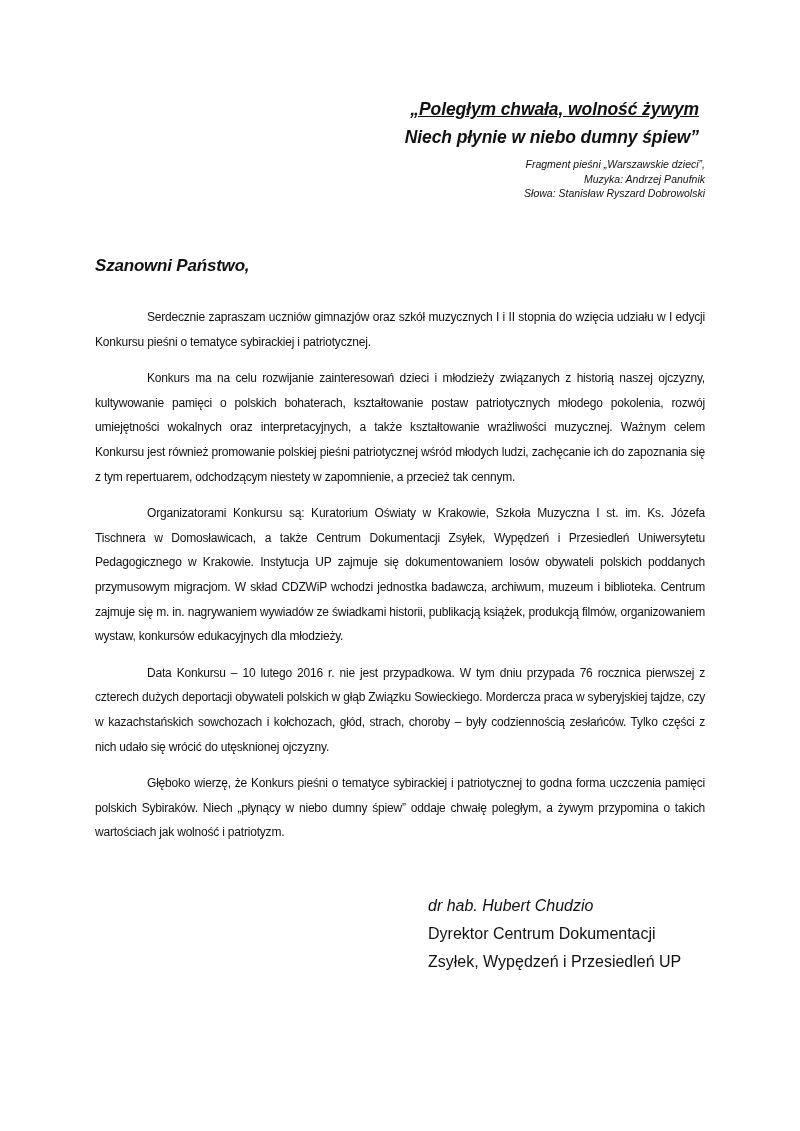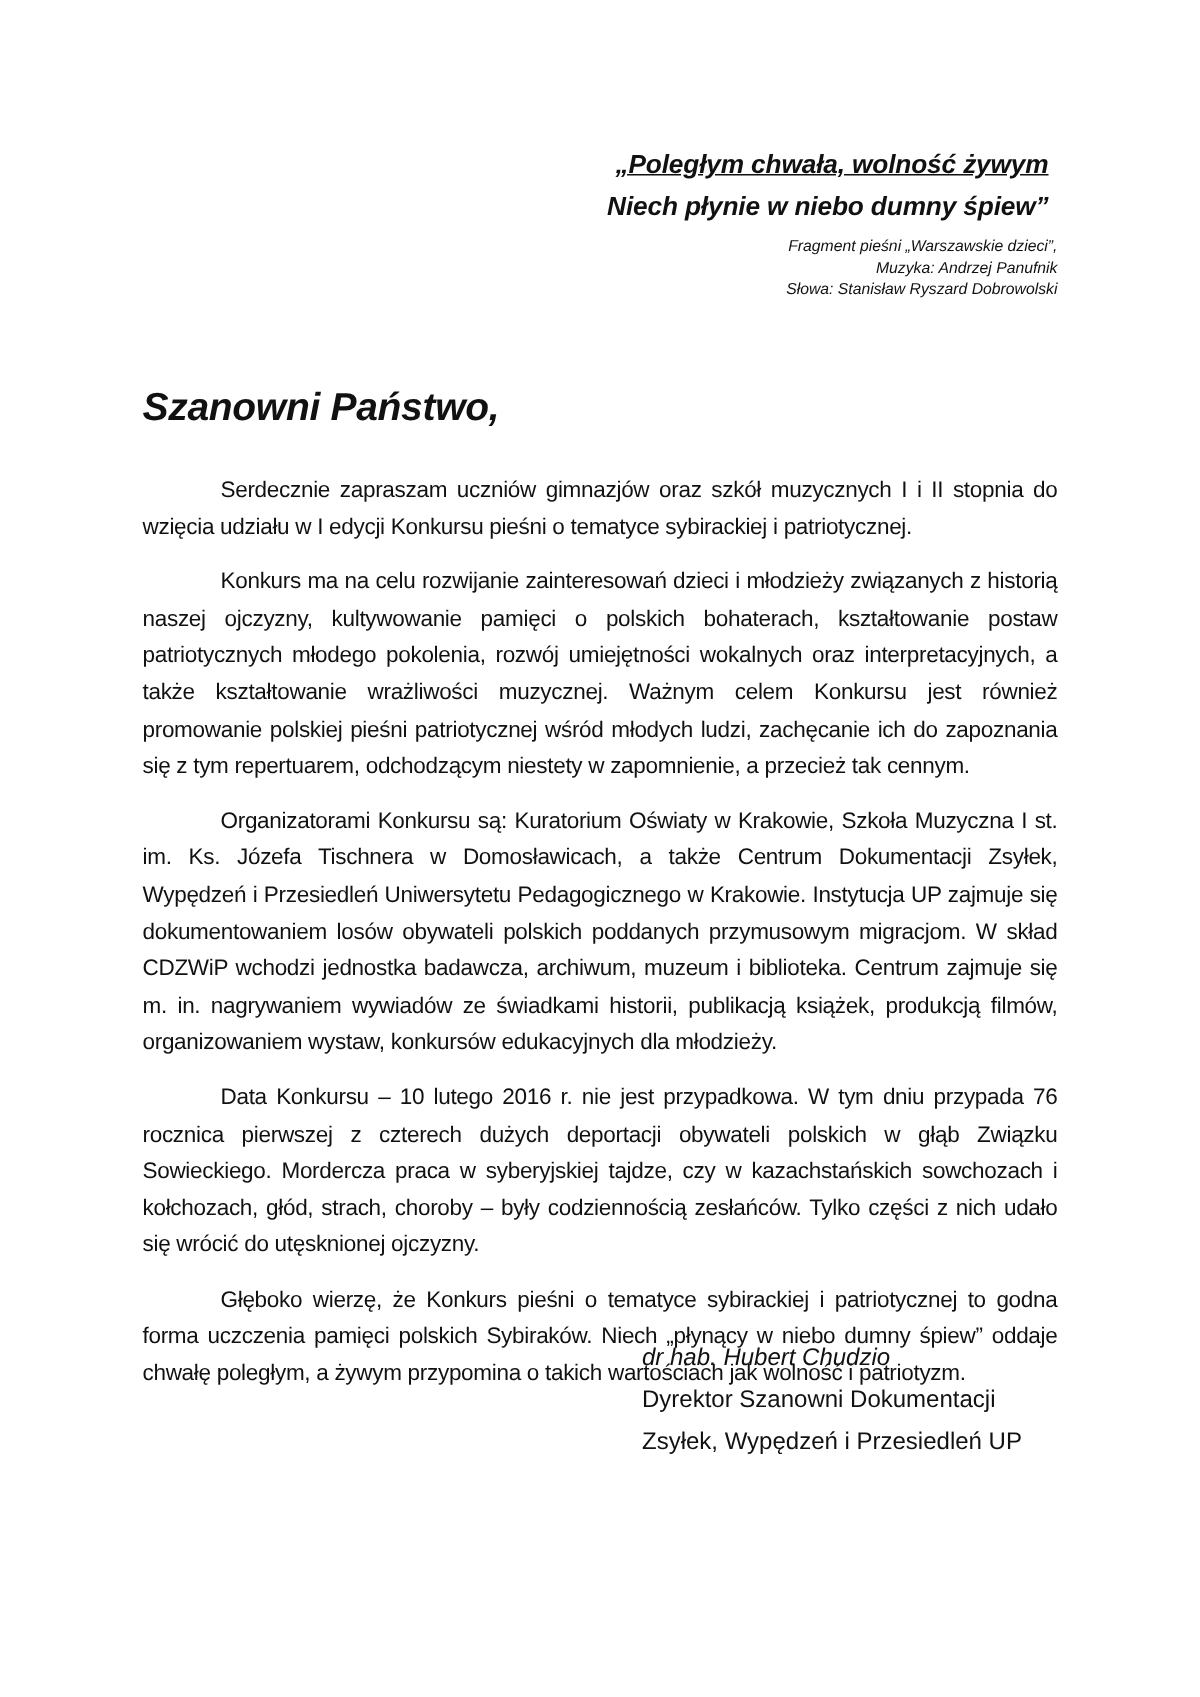--- a/index.html
+++ b/index.html
@@ -5,24 +5,24 @@
   html, body { margin: 0; padding: 0; background: #ffffff; }
   body { width: 800px; height: 1131px; position: relative; overflow: hidden;
          font-family: "Liberation Sans", sans-serif; color: #111; }
   .motto { position: absolute; left: 95px; width: 610px; top: 95px; text-align: right; }
   .motto-line { font-style: italic; font-weight: bold; font-size: 17.5px; line-height: 28px;
                 display: block; padding-right: 6px; letter-spacing: -0.1px; }
   .motto-line.first { margin-right: 0; text-decoration: underline; }
   .credits { margin-top: 6px; font-size: 10.5px; line-height: 14.5px; text-align: right; }
   .credits span { display: block; font-style: italic; }
   .salutation { position: absolute; left: 95px; top: 256px; font-style: italic; font-weight: bold;
-                font-size: 26px; letter-spacing: -0.2px; }
+                font-size: 17px; letter-spacing: -0.2px; }
   .body-text { position: absolute; left: 95px; top: 305px; width: 610px; }
-  .para { font-size: 15px; line-height: 24.6px; text-align: justify; text-indent: 52px;
-          margin: 10px 0 12px 0; letter-spacing: -0.2px; }
+  .para { font-size: 12px; line-height: 24.6px; text-align: justify; text-indent: 52px;
+          margin: 0 0 12px 0; letter-spacing: -0.2px; }
   .signature { position: absolute; left: 428px; top: 892px; font-size: 16px; line-height: 28px; }
   .signature .name { font-style: italic; }
   .signature span { display: block; }
 </style>
 </head>
 <body>
 
 <div class="motto">
   <span class="motto-line first">„Poległym chwała, wolność żywym</span>
   <span class="motto-line">Niech płynie w niebo dumny śpiew”</span>
@@ -38,15 +38,15 @@
 <div class="body-text">
   <p class="para">Serdecznie zapraszam uczniów gimnazjów oraz szkół muzycznych I i II stopnia do wzięcia udziału w I edycji Konkursu pieśni o tematyce sybirackiej i patriotycznej.</p>
   <p class="para">Konkurs ma na celu rozwijanie zainteresowań dzieci i młodzieży związanych z historią naszej ojczyzny, kultywowanie pamięci o polskich bohaterach, kształtowanie postaw patriotycznych młodego pokolenia, rozwój umiejętności wokalnych oraz interpretacyjnych, a także kształtowanie wrażliwości muzycznej. Ważnym celem Konkursu jest również promowanie polskiej pieśni patriotycznej wśród młodych ludzi, zachęcanie ich do zapoznania się z tym repertuarem, odchodzącym niestety w zapomnienie, a przecież tak cennym.</p>
   <p class="para">Organizatorami Konkursu są: Kuratorium Oświaty w Krakowie, Szkoła Muzyczna I st. im. Ks. Józefa Tischnera w Domosławicach, a także Centrum Dokumentacji Zsyłek, Wypędzeń i Przesiedleń Uniwersytetu Pedagogicznego w Krakowie. Instytucja UP zajmuje się dokumentowaniem losów obywateli polskich poddanych przymusowym migracjom. W skład CDZWiP wchodzi jednostka badawcza, archiwum, muzeum i biblioteka. Centrum zajmuje się m. in. nagrywaniem wywiadów ze świadkami historii, publikacją książek, produkcją filmów, organizowaniem wystaw, konkursów edukacyjnych dla młodzieży.</p>
   <p class="para">Data Konkursu – 10 lutego 2016 r. nie jest przypadkowa. W tym dniu przypada 76 rocznica pierwszej z czterech dużych deportacji obywateli polskich w głąb Związku Sowieckiego. Mordercza praca w syberyjskiej tajdze, czy w kazachstańskich sowchozach i kołchozach, głód, strach, choroby – były codziennością zesłańców. Tylko części z nich udało się wrócić do utęsknionej ojczyzny.</p>
   <p class="para">Głęboko wierzę, że Konkurs pieśni o tematyce sybirackiej i patriotycznej to godna forma uczczenia pamięci polskich Sybiraków. Niech „płynący w niebo dumny śpiew” oddaje chwałę poległym, a żywym przypomina o takich wartościach jak wolność i patriotyzm.</p>
 </div>
 
 <div class="signature">
   <span class="name">dr hab. Hubert Chudzio</span>
-  <span>Dyrektor Szanowni Dokumentacji</span>
+  <span>Dyrektor Centrum Dokumentacji</span>
   <span>Zsyłek, Wypędzeń i Przesiedleń UP</span>
 </div>
 
 </body></html>

